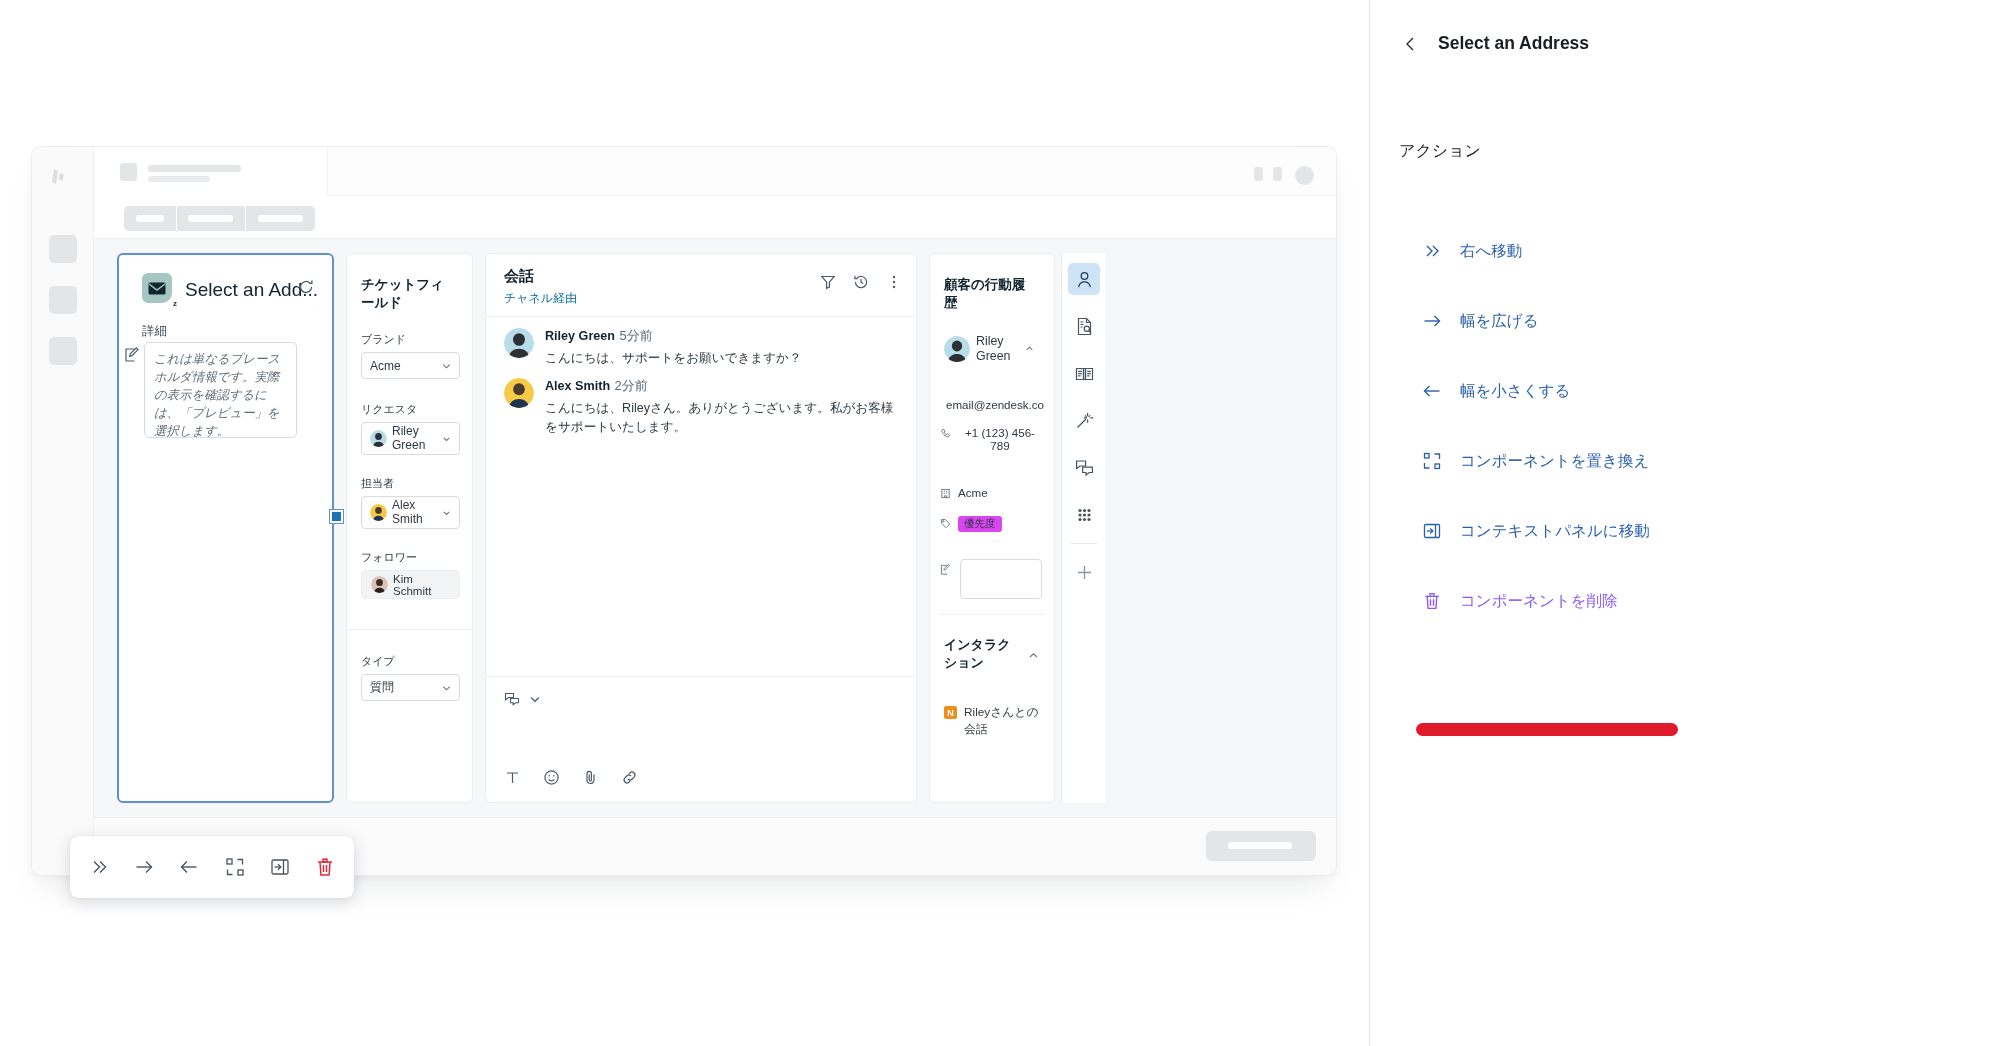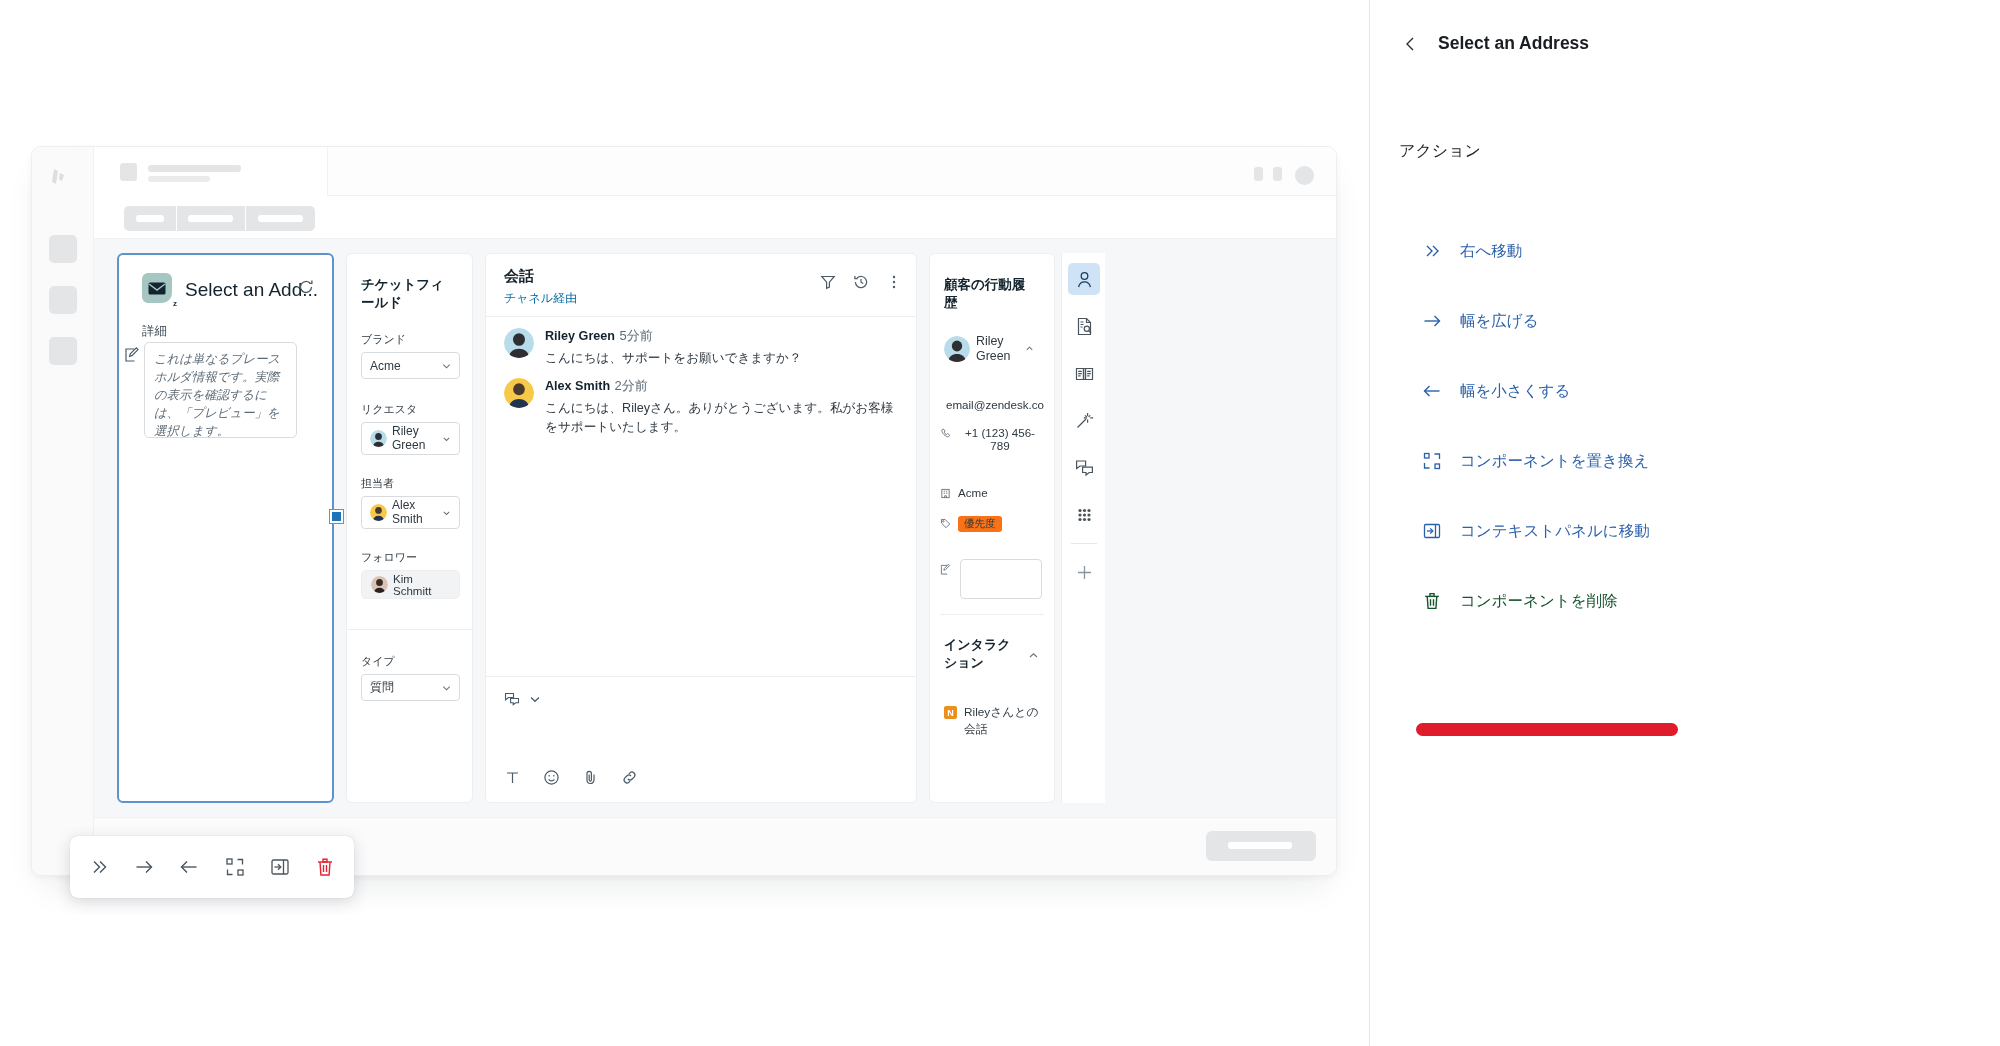--- a/index.html
+++ b/index.html
@@ -169,21 +169,21 @@
     position: absolute; left: 835px; top: 14px; width: 126px; bottom: 14px;
     background:#fff; border: 1px solid #eceef0; border-radius: 6px; overflow:hidden;
   }
   .ch-title { position:absolute; left: 14px; top: 22px; width: 86px; font-size: 13.5px; font-weight:700; color:#14242f; line-height: 1.35;}
   .ch-user { position:absolute; left: 14px; top: 80px; display:flex; align-items:center; gap: 6px; width: 99px;}
   .ch-av { width: 26px; height: 26px; border-radius:50%; overflow:hidden; flex:0 0 auto;}
   .ch-uname { font-size: 12.4px; color:#2f3941; line-height:1.2; width: 42px;}
   .ch-caret { width: 11px; height: 11px; color:#68737d;}
   .ch-row { position:absolute; left: 10px; width: 110px; display:flex; align-items:flex-start; gap: 7px; font-size: 11.6px; color:#2f3941;}
   .ch-row svg { width: 11px; height: 11px; flex:0 0 auto; margin-top:2px; color:#68737d;}
-  .ch-tag { background:#f97316; border-radius:3px; padding: 1px 6px; font-size: 10.5px; color:#2f3941;}
+  .ch-tag { background:#d946ef; border-radius:3px; padding: 1px 6px; font-size: 10.5px; color:#2f3941;}
   .ch-note { position:absolute; left: 30px; top: 305px; width: 82px; height: 40px; border:1px solid #d8dcde; border-radius: 4px; background:#fff;}
   .ch-note-icon { position:absolute; left: 10px; top: 310px; width: 11px; height: 11px; color:#68737d;}
   .ch-sep { position:absolute; left: 10px; right: 10px; height: 1px; background:#eceef0;}
   .ch-int-title { position:absolute; left: 14px; top: 382px; width: 72px; font-size: 13px; font-weight:700; color:#14242f; line-height:1.35;}
   .ch-int-caret { position:absolute; right: 14px; top: 395px; width: 13px; height: 13px; color:#68737d;}
   .ch-int-item { position:absolute; left: 14px; display:flex; gap: 7px; align-items:flex-start;}
   .ch-int-badge { width: 13px; height: 13px; border-radius: 2px; background:#ed8f1c; color:#fff; font-size: 9px;
                   display:flex; align-items:center; justify-content:center; font-weight:700; flex:0 0 auto; margin-top:2px;}
   .ch-int-txt { font-size: 11.8px; color:#2f3941; line-height: 1.4; width: 80px;}
 
@@ -223,21 +223,21 @@
   .sp-title { position:absolute; left: 68px; top: 33px; font-size: 17.5px; font-weight: 700; color:#1a1d22;}
   .sp-section-title { position:absolute; left: 29px; top: 141px; font-size: 16px; color:#1a1d22;}
   .sp-actions { position:absolute; left: 0; top: 216px; width: 100%; }
   .sp-action {
     position: relative; display:flex; align-items:center; gap: 17px;
     padding: 0 29px 0 51px; height: 70px; color:#2a5faa; font-size: 15.5px;
     cursor: pointer;
   }
   .sp-action .ico { width: 22px; height: 22px; display:flex; align-items:center; justify-content:center; flex:0 0 auto;}
   .sp-action .ico svg { width: 20px; height: 20px; }
-  .sp-action.danger { color: #14532d; }
+  .sp-action.danger { color: #8b5cf6; }
   .sp-underline {
     position: absolute; left: 1416px; top: 723px; width: 262px; height: 13px;
     background: #e01b2c; border-radius: 7px;
   }
 </style>
 </head>
 <body>
 
 <div class="root">
 

